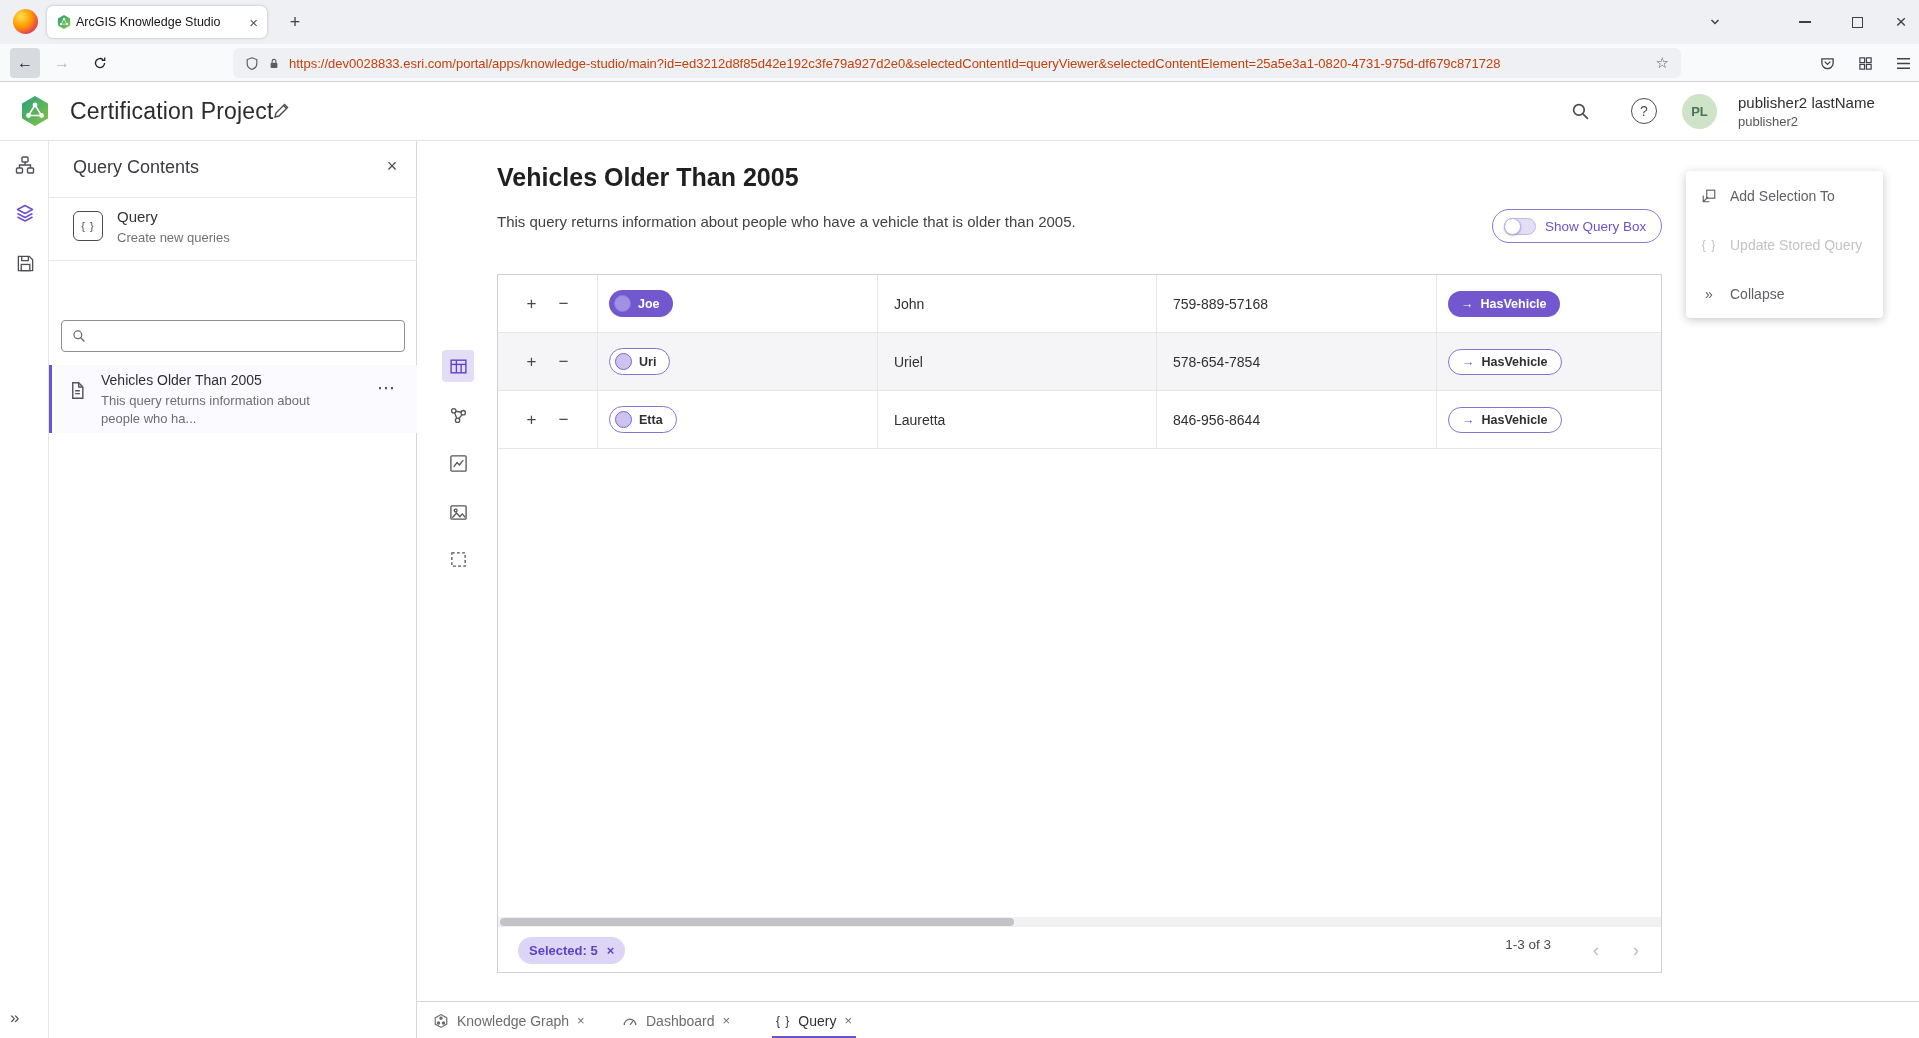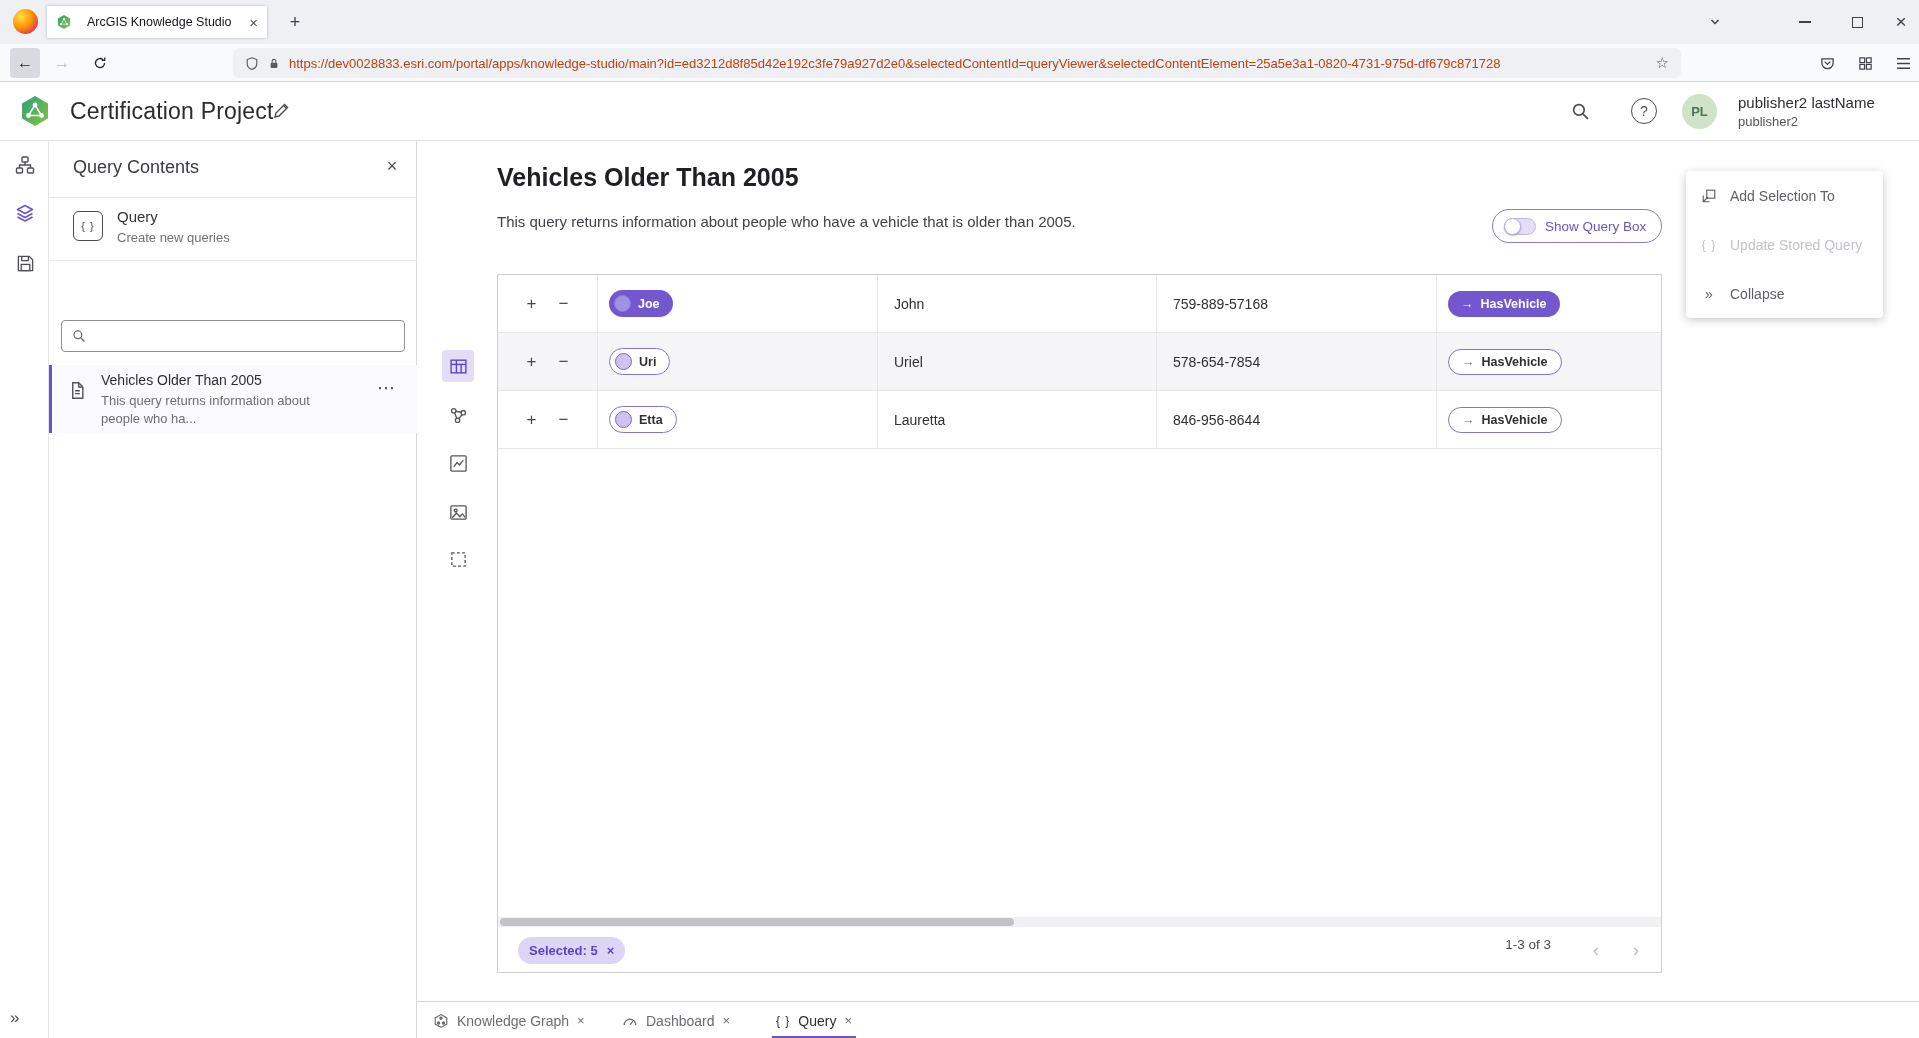--- a/index.html
+++ b/index.html
@@ -7,22 +7,22 @@
   body{font-family:"Liberation Sans","DejaVu Sans",sans-serif;background:#fff;color:#333;}
   #screen{position:relative;width:1919px;height:1038px;overflow:hidden;background:#fff}
   [data-interactable="true"]{cursor:pointer}
   svg{display:block}
   .ico{display:inline-flex;align-items:center;justify-content:center;flex:0 0 auto}
 
   
   #tabbar{position:absolute;left:0;top:0;width:1919px;height:44px;background:#eff0f4}
   #ff-icon{position:absolute;left:13px;top:9px;width:25px;height:25px;border-radius:50%;
     background:radial-gradient(circle at 32% 30%,#ffe14d,#ff9400 45%,#e34850 72%,#b5317c)}
-  #browser-tab{position:absolute;left:47px;top:6px;width:220px;height:32px;background:#fff;border-radius:1px;
-    box-shadow:0 0 3px rgba(0,0,0,.25);display:flex;align-items:center;gap:15px;padding:0 9px}
+  #browser-tab{position:absolute;left:47px;top:6px;width:220px;height:32px;background:#fff;border-radius:6px;
+    box-shadow:0 0 3px rgba(0,0,0,.25);display:flex;align-items:center;gap:4px;padding:0 9px}
   #tab-title{flex:1;font-size:12.5px;color:#15141a;white-space:nowrap;overflow:hidden}
   .xglyph{font-size:15px;color:#55545e;line-height:1}
   #newtab-btn{position:absolute;left:282px;top:9px;width:26px;height:26px;display:flex;align-items:center;justify-content:center;font-size:18px;color:#3f3e47}
   .winctl{position:absolute;top:7px;width:34px;height:30px;display:flex;align-items:center;justify-content:center;color:#3f3e47}
   #ctl-listtabs{left:1698px}#ctl-min{left:1788px}#ctl-max{left:1840px}#ctl-close{left:1884px;font-size:19px}
   .minbar{width:12px;height:2px;background:#3f3e47}
   .maxbox{width:11px;height:11px;border:1.6px solid #3f3e47}
 
   
   #navbar{position:absolute;left:0;top:44px;width:1919px;height:38px;background:#f9fafb;border-bottom:1px solid #d0d3d8}

